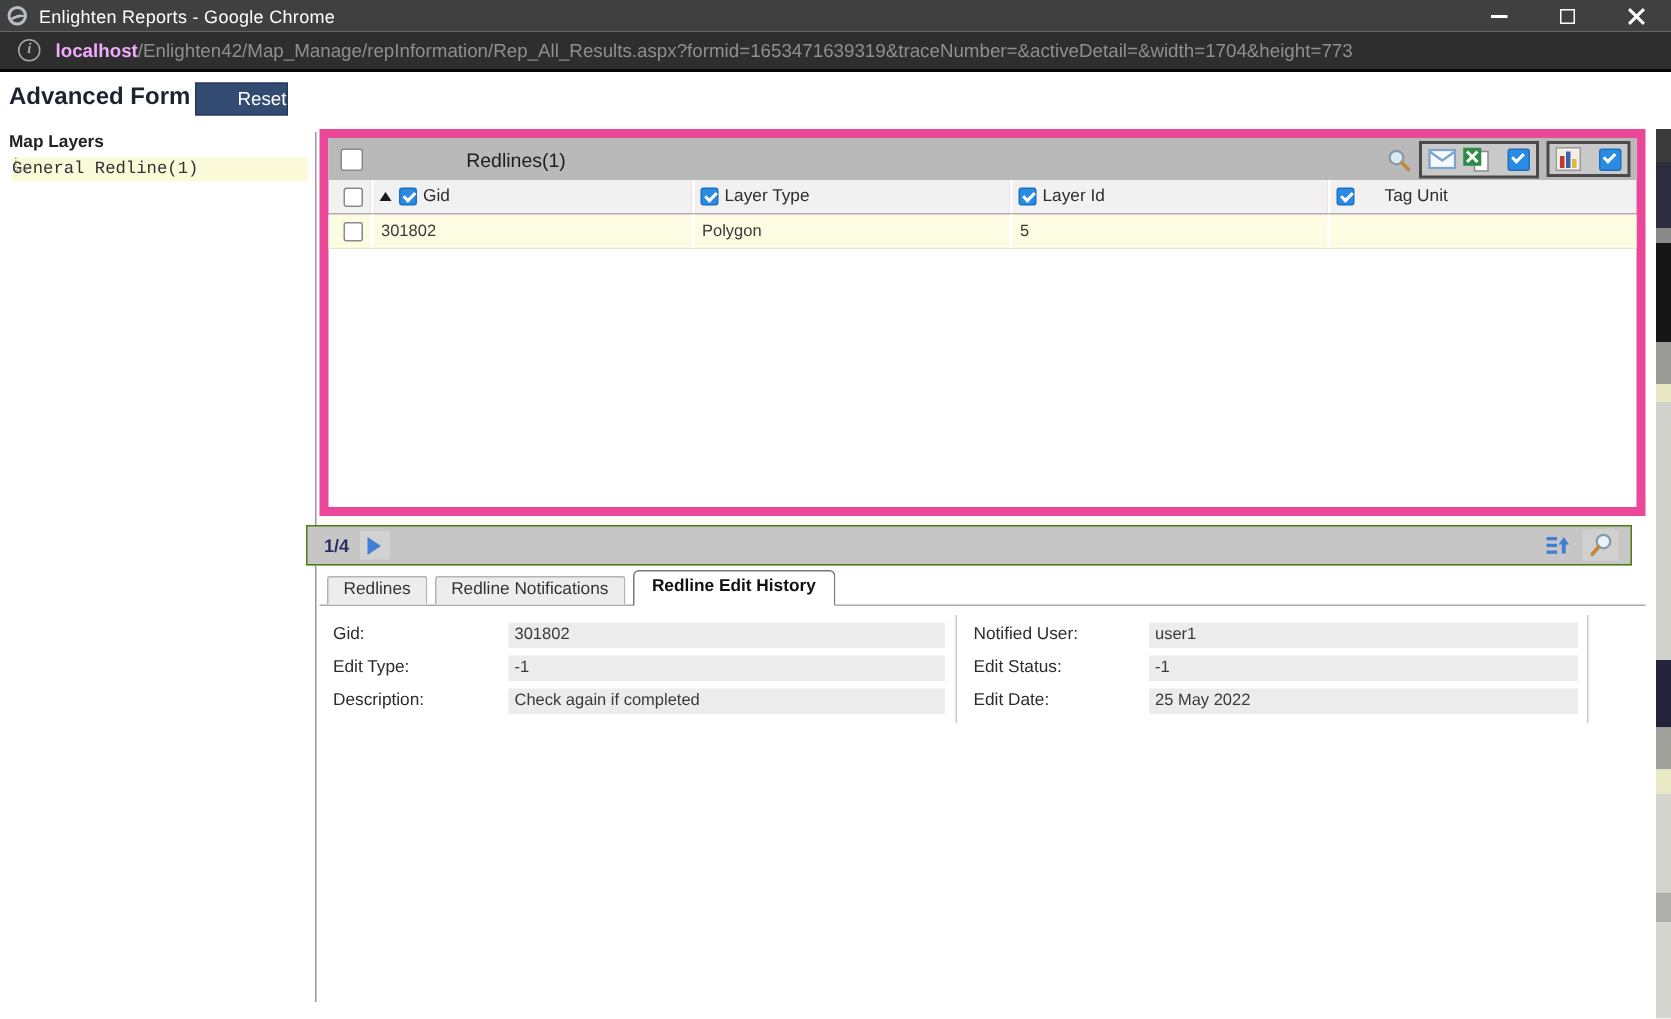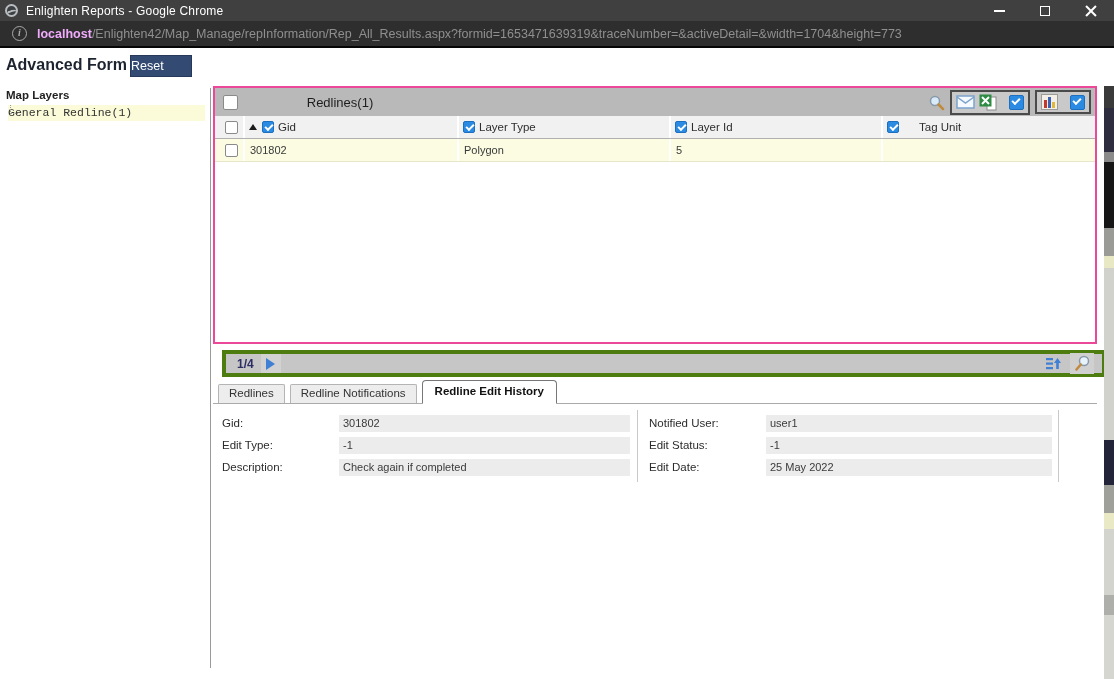--- a/index.html
+++ b/index.html
@@ -28,33 +28,33 @@
             border-bottom: 2px solid #060606; display: flex; align-items: center; }
   .info-icon { width: 15px; height: 15px; border-radius: 50%; border: 1.6px solid #a9a9a9;
                color: #a9a9a9; font-size: 10px; line-height: 12px; text-align: center;
                margin: 0 10px 0 12px; font-family: "Liberation Serif", serif; font-style: italic; font-weight: bold; }
   .url-text { font-size: 12.5px; color: #8f8f8f; white-space: nowrap; }
   .url-host { color: #f0abfc; font-weight: bold; }
 
   
   .form-header-title { position: absolute; left: 6px; top: 56px; font-size: 16px; font-weight: bold; color: #1d2430; }
   .reset-btn { position: absolute; left: 130px; top: 55px; width: 62px; height: 22px; background: #334a72;
-               color: #fff; font-size: 12.5px; border: 1px solid #26395a; text-align: left; line-height: 20px; }
+               color: #fff; font-size: 12.5px; border: 1px solid #26395a; text-align: right; line-height: 20px; }
 
   
   .sidebar-title { position: absolute; left: 6px; top: 89px; font-size: 11.5px; font-weight: bold; color: #222; }
   .tree-item { position: absolute; left: 8px; top: 105px; width: 197px; height: 16px; background: #fbfbd9;
                font-size: 11.5px; color: #333; padding-left: 0; line-height: 16px; font-family: Liberation Mono, monospace; }
   .tree-elbow { position: absolute; left: 2px; top: 0px; width: 8px; height: 9px;
                 border-left: 1px dotted #9a9a9a; border-bottom: 1px dotted #9a9a9a; }
   .v-divider { position: absolute; left: 210px; top: 88px; width: 1px; height: 580px; background: #9a9a9a; }
 
   
   .grid { position: absolute; left: 213px; top: 86px; width: 884px; height: 258px;
-          border: 2px solid #ec4899; background: #fff; }
+          border: 6px solid #ec4899; background: #fff; }
   .grid-titlebar { height: 28px; background: #b9b9b9; display: flex; align-items: center; position: relative; }
   .grid-title { position: absolute; left: 55px; width: 140px; text-align: center; font-size: 13px; color: #1e1e1e; }
   .cb { display: inline-block; background: #fff; border: 1px solid #8a8a8a; position: relative; }
   .cb-lg { width: 15px; height: 15px; border-radius: 2px; }
   .cb-sm { width: 13px; height: 13px; border-radius: 2px; }
   .cb-col { width: 12px; height: 12px; border-radius: 2px; }
   .cb.checked { background: #2b8ae2; border-color: #1d6fc0; }
   .cb.checked::after { content: ""; position: absolute; left: 2px; top: 2px; width: 6px; height: 3px;
         border-left: 2px solid #fff; border-bottom: 2px solid #fff; transform: rotate(-45deg); }
   .grid-titlebar .cb-lg { margin-left: 8px; }
@@ -68,22 +68,22 @@
   .col-check { width: 28px; background: #f1f1f1; display: flex; align-items: center; justify-content: center; border-left: none; }
   .sort-asc { width: 0; height: 0; border-left: 4px solid transparent; border-right: 4px solid transparent;
               border-bottom: 6px solid #1a1a1a; margin-right: 1px; }
   .grid-row { height: 23px; display: flex; border-bottom: 1px solid #e6e6c8; }
   .row-cell { background: #fcfce3; display: flex; align-items: center; font-size: 11px; color: #3a3a3a;
               border-left: 2px solid #fff; padding-left: 5px; }
   .row-check { width: 28px; display: flex; align-items: center; justify-content: center; border-left: none; }
   .w-gid { width: 214px; } .w-ltype { width: 212px; } .w-lid { width: 212px; } .w-tag { flex: 1; gap: 20px; }
 
   
-  .pager { position: absolute; left: 222px; top: 350px; width: 884px; height: 27px; background: #c6c6c6;
-           border: 4px solid #4d7c0f; display: flex; align-items: center; }
+  .pager { position: absolute; left: 204px; top: 350px; width: 884px; height: 27px; background: #c6c6c6;
+           border: 1px solid #4d7c0f; display: flex; align-items: center; }
   .pager-label { font-size: 12px; font-weight: bold; color: #2d2d66; margin-left: 11px; }
   .pager-next { width: 20px; height: 19px; margin-left: 7px; background: #d2d2d2; display: flex;
                 align-items: center; justify-content: center; }
   .tri-right { width: 0; height: 0; border-top: 6px solid transparent; border-bottom: 6px solid transparent;
                border-left: 9px solid #3f7fd4; }
   .pager-icons { margin-left: auto; display: flex; align-items: center; gap: 8px; padding-right: 8px; }
   .pager-zoom-btn { width: 24px; height: 21px; background: #d0d0d0; display: flex; align-items: center; justify-content: center; }
 
   
   .tabbar { position: absolute; left: 213px; top: 380px; width: 884px; height: 24px;

